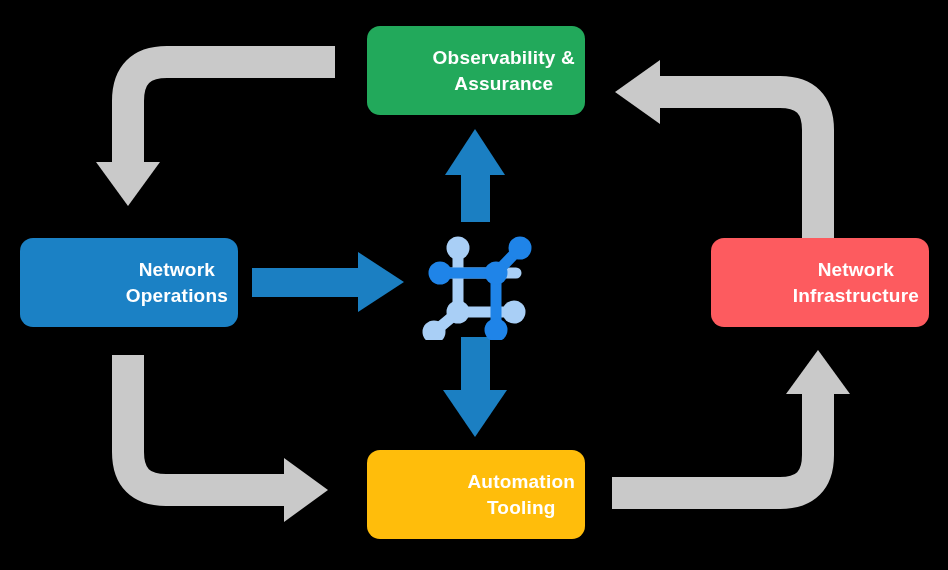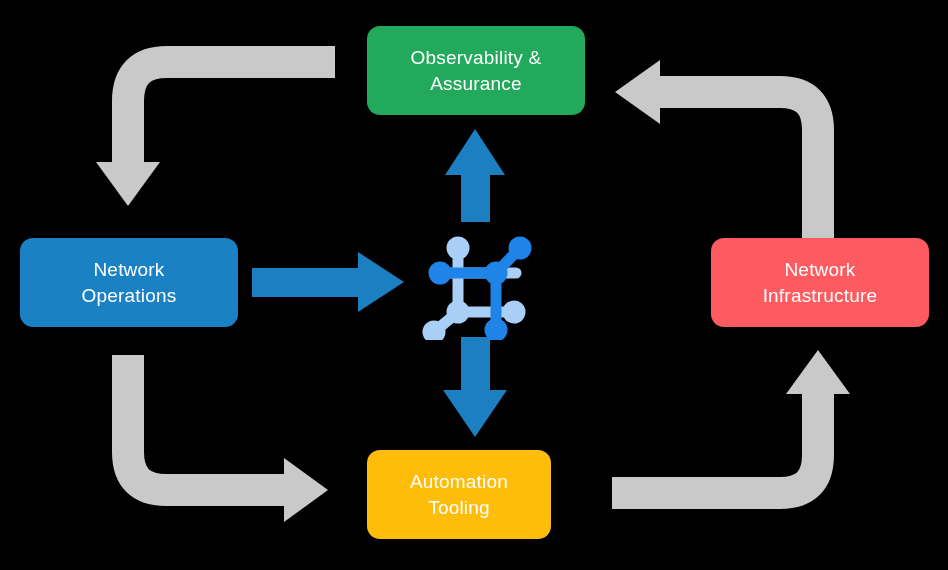--- a/index.html
+++ b/index.html
@@ -24,26 +24,26 @@
     left: 0;
     top: 0;
     width: 948px;
     height: 570px;
   }
   .node-box {
     position: absolute;
     border-radius: 13px;
     display: flex;
     align-items: center;
-    justify-content: center;
+    justify-content: flex-end;
     text-align: center;
     color: #ffffff;
     font-size: 19px;
     line-height: 1.32;
-    font-weight: 400;
+    font-weight: 700;
     letter-spacing: 0.2px;
     box-sizing: border-box;
     padding: 4px 10px;
     z-index: 5;
   }
   .node-box .label {
     display: block;
     white-space: pre-line;
   }
   #box-observability {
@@ -52,21 +52,21 @@
   }
   #box-operations {
     left: 20px; top: 238px; width: 218px; height: 89px;
     background: #1b81c5;
   }
   #box-infrastructure {
     left: 711px; top: 238px; width: 218px; height: 89px;
     background: #fd5b5f;
   }
   #box-automation {
-    left: 367px; top: 450px; width: 184px; height: 89px;
+    left: 367px; top: 450px; width: 218px; height: 89px;
     background: #ffbd0b;
   }
   #center-icon {
     position: absolute;
     left: 418px; top: 220px;
     width: 120px; height: 120px;
     z-index: 4;
   }
 </style>
 </head>

